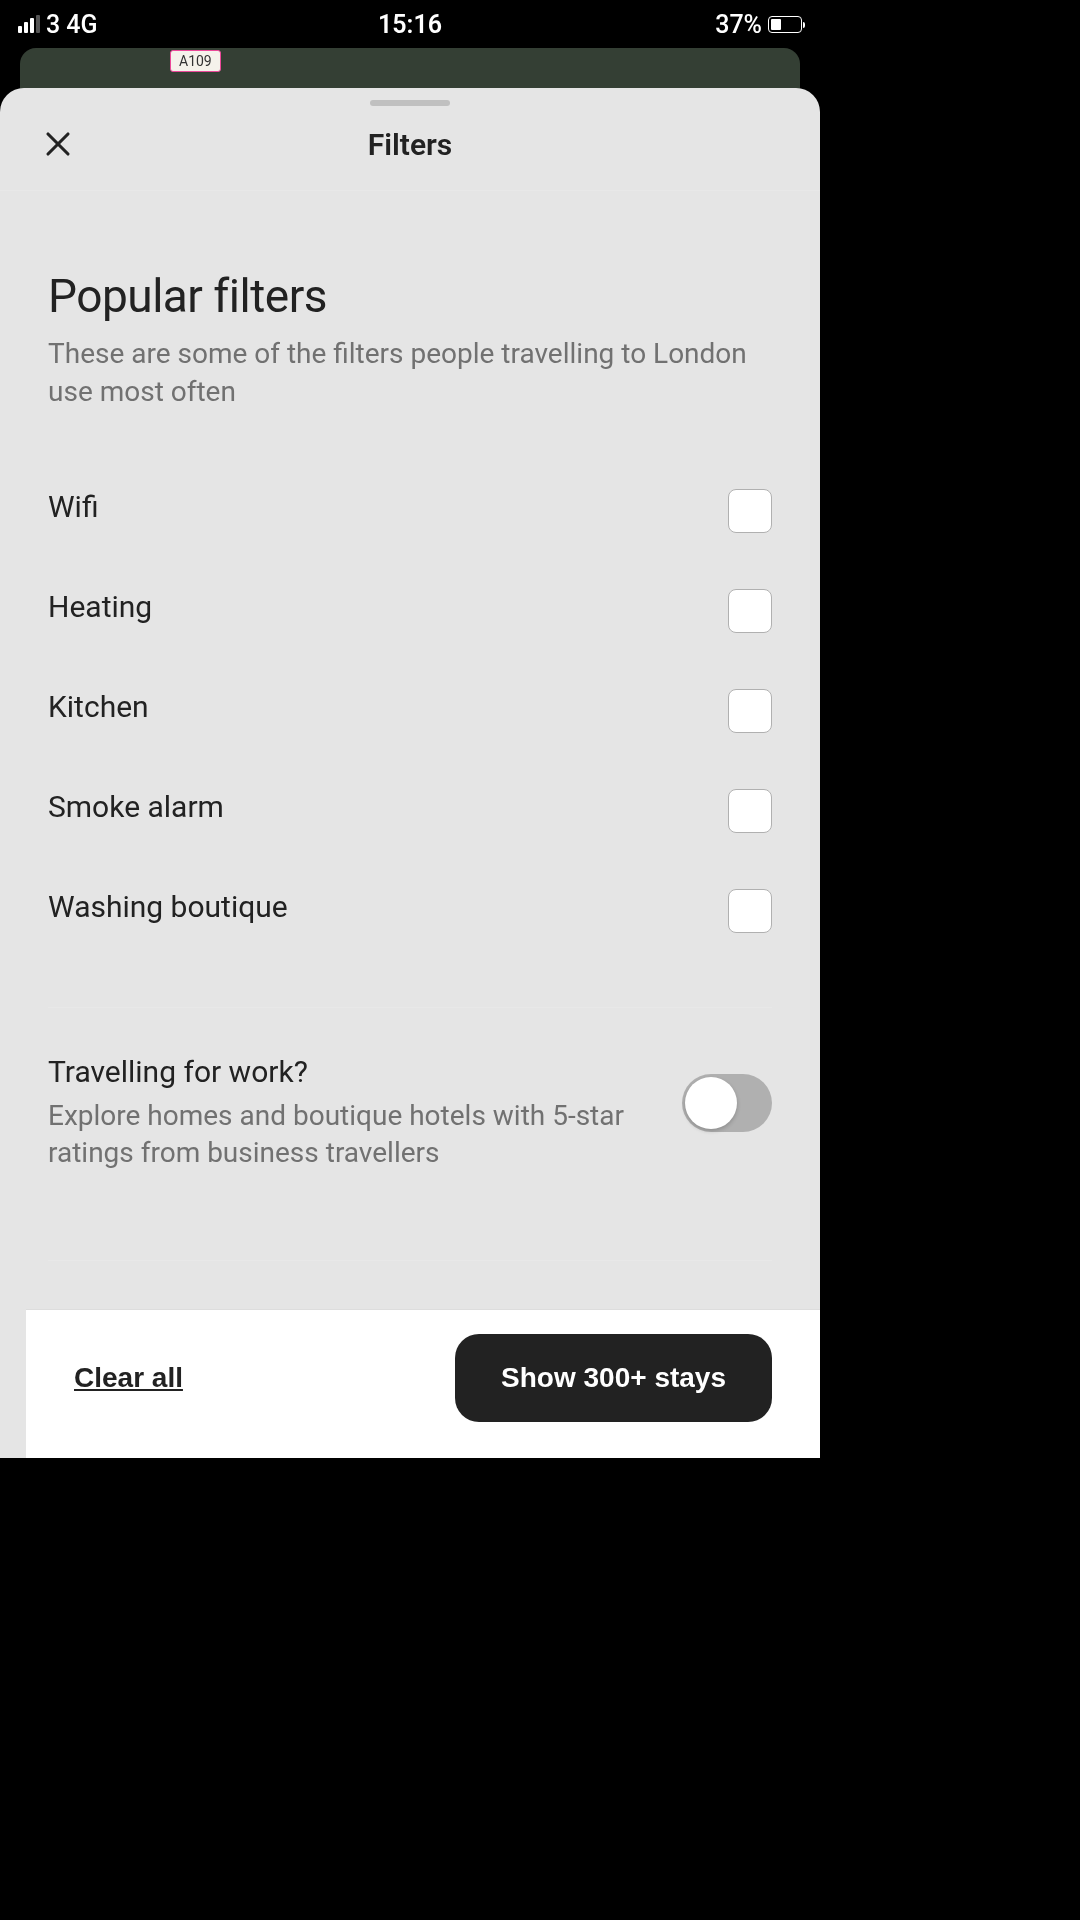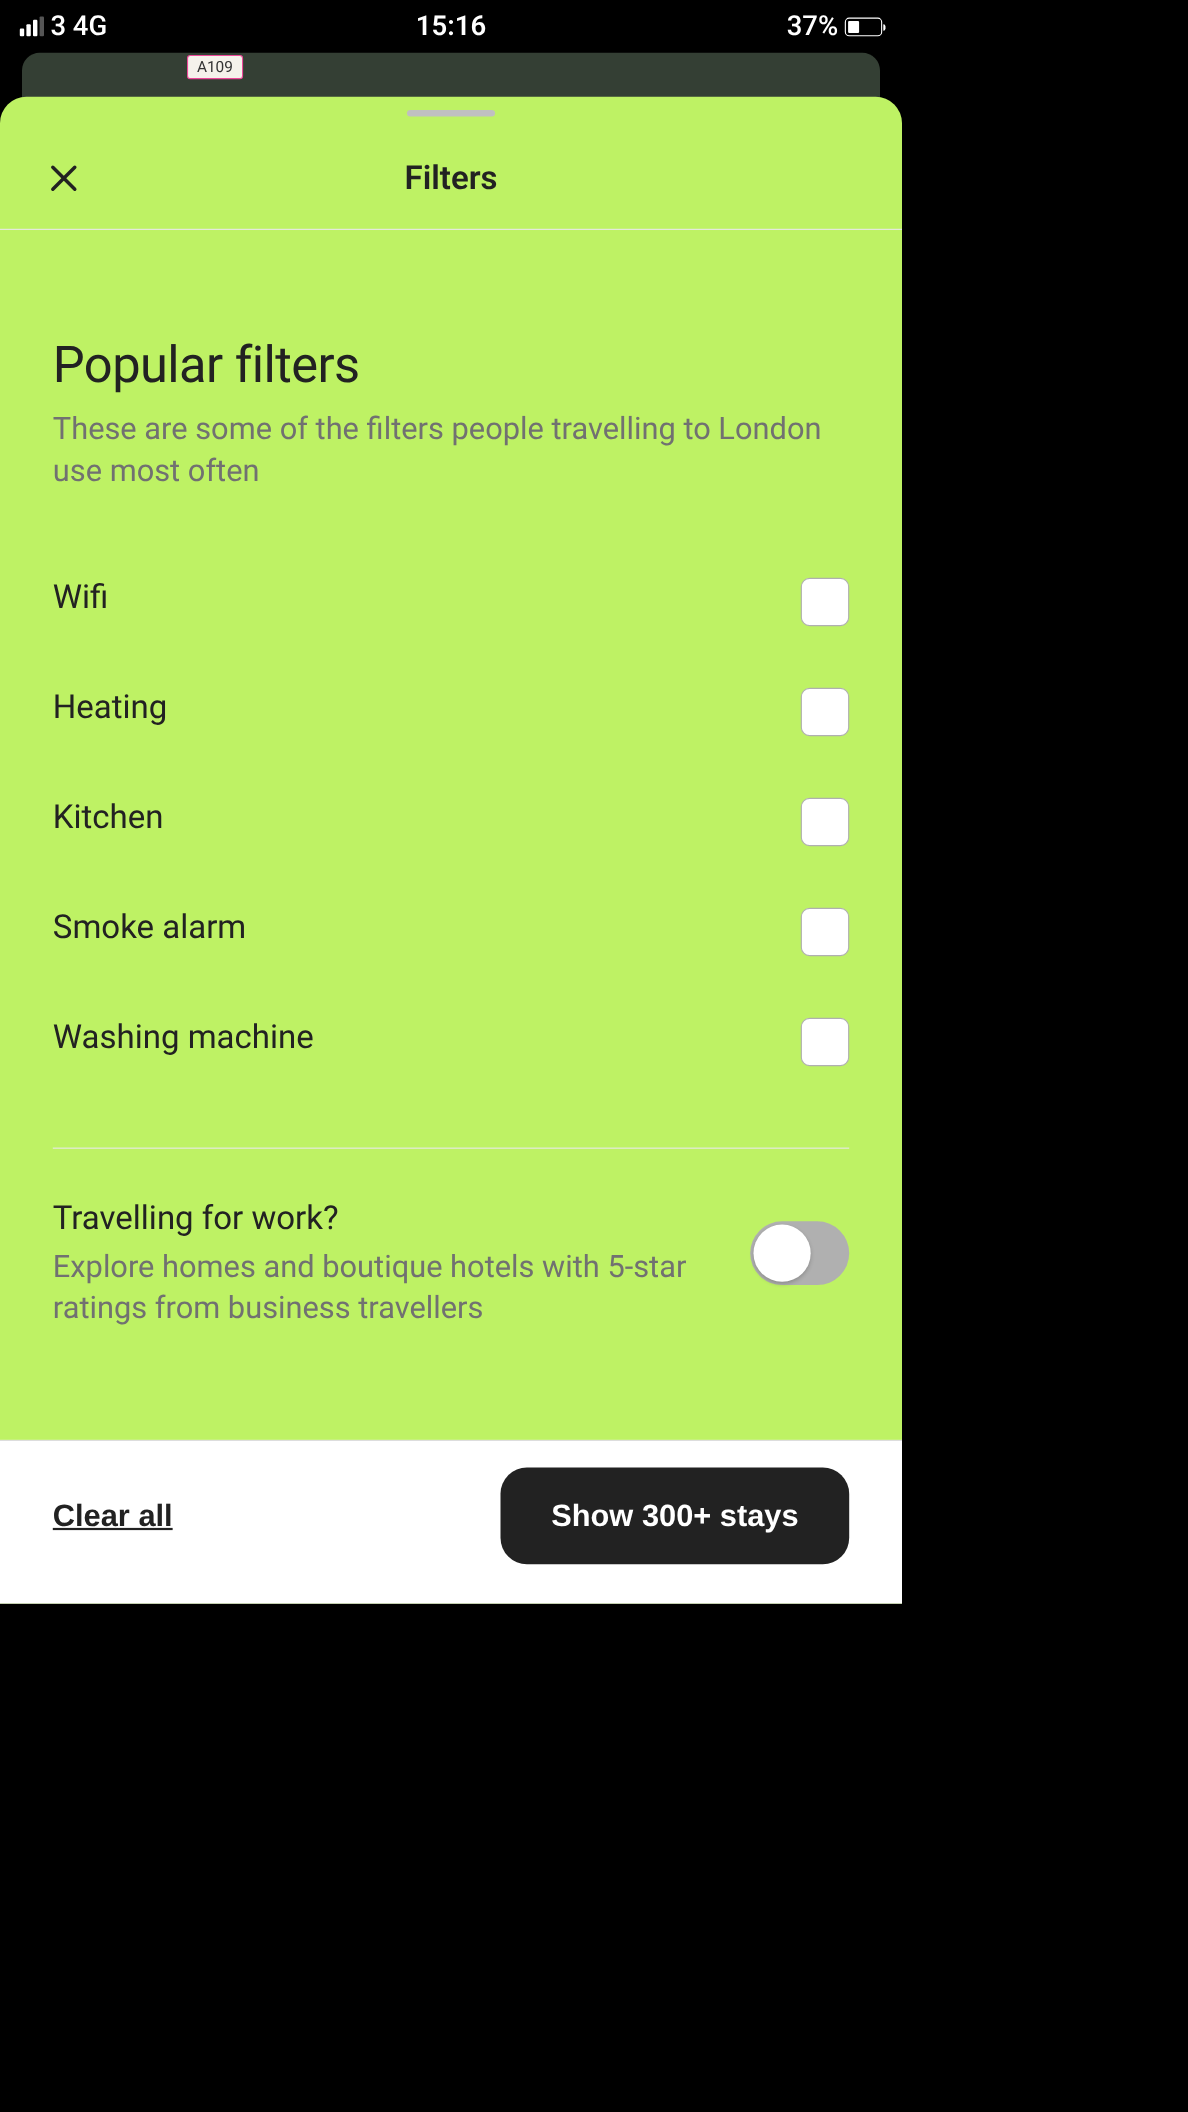--- a/index.html
+++ b/index.html
@@ -105,25 +105,24 @@
       color: #333;
       border: 1px solid #ec4899;
       border-radius: 3px;
     }
     .sheet {
       position: absolute;
       top: 88px;
       left: 0;
       right: 0;
       bottom: 0;
-      background: #bef264;
+      background: #e5e5e5;
       border-radius: 24px 24px 0 0;
       display: flex;
       flex-direction: column;
-      gap: 18px;
     }
     .grabber {
       width: 80px;
       height: 6px;
       background: #c0c0c0;
       border-radius: 3px;
       margin: 12px auto 0;
     }
     .sheet-header {
       display: flex;
@@ -238,20 +237,21 @@
       left: 3px;
       box-shadow: 0 2px 4px rgba(0,0,0,0.2);
     }
     .footer {
       border-top: 1px solid #ddd;
       padding: 24px 48px 36px;
       display: flex;
       align-items: center;
       justify-content: space-between;
       background: #fff;
+      margin-left: 26px;
     }
     .clear-all {
       font-size: 28px;
       font-weight: 600;
       color: #222;
       text-decoration: underline;
       cursor: pointer;
       background: none;
       border: none;
     }
@@ -319,21 +319,21 @@
       </div>
       <div class="filter-row">
         <span class="filter-label">Kitchen</span>
         <div class="checkbox"></div>
       </div>
       <div class="filter-row">
         <span class="filter-label">Smoke alarm</span>
         <div class="checkbox"></div>
       </div>
       <div class="filter-row">
-        <span class="filter-label">Washing machine</span>
+        <span class="filter-label">Washing boutique</span>
         <div class="checkbox"></div>
       </div>
     </div>
 
     <div class="section-divider"></div>
 
     <div class="toggle-section">
       <div class="toggle-text">
         <div class="toggle-title">Travelling for work?</div>
         <div class="toggle-desc">Explore homes and boutique hotels with 5-star ratings from business travellers</div>

